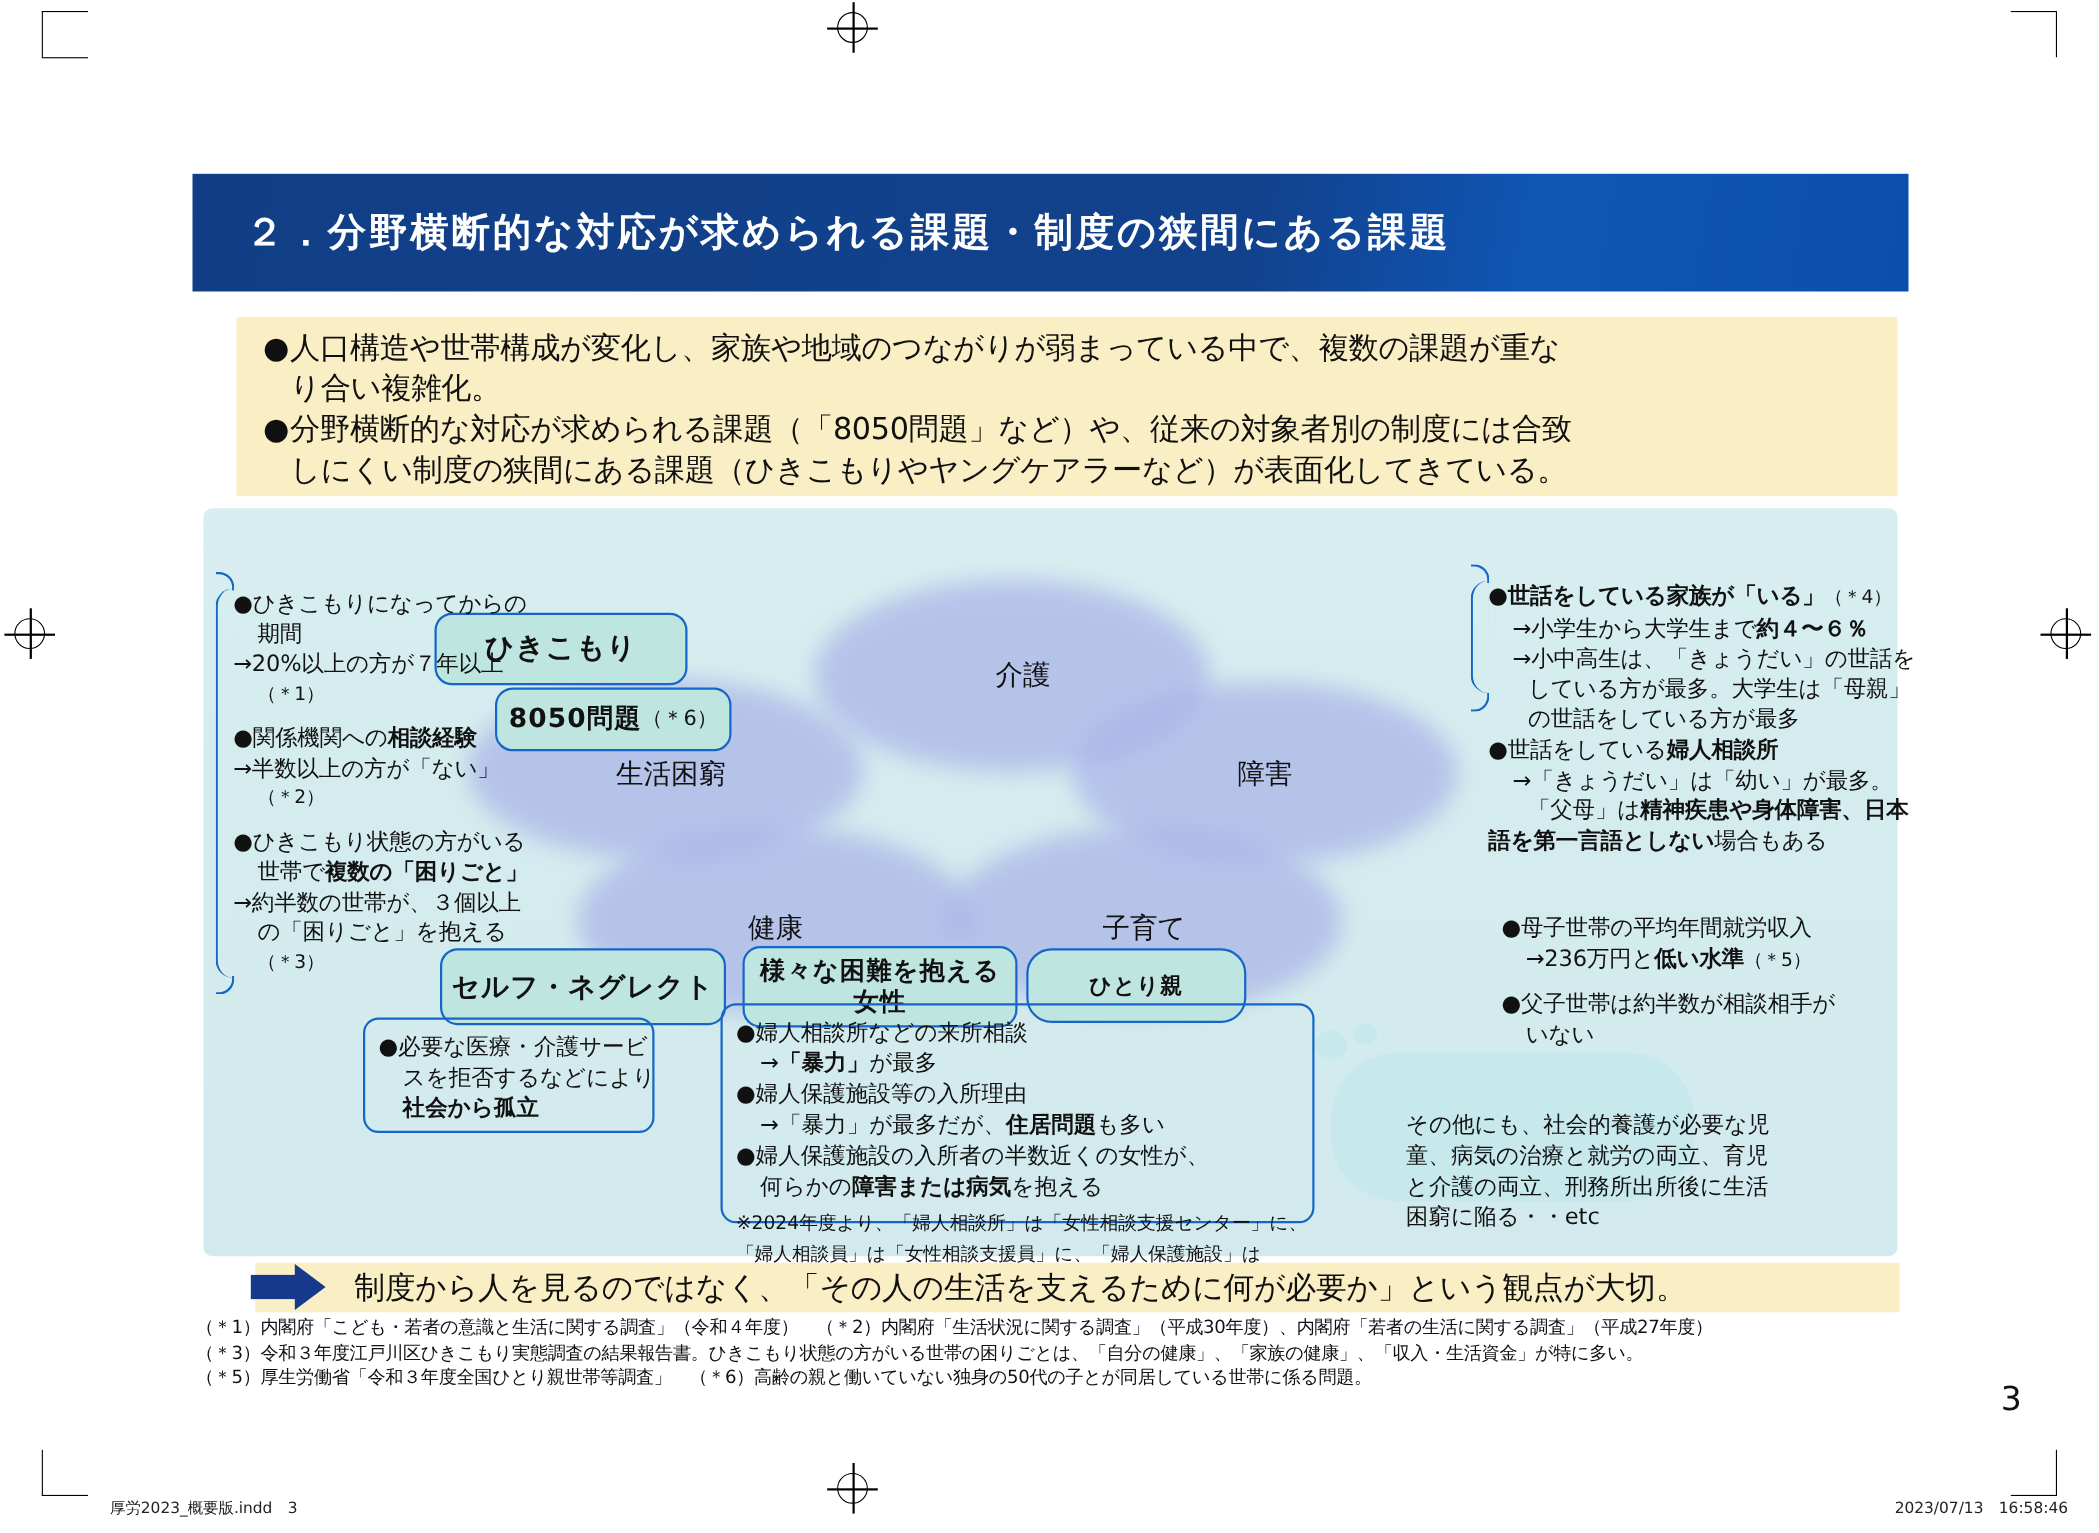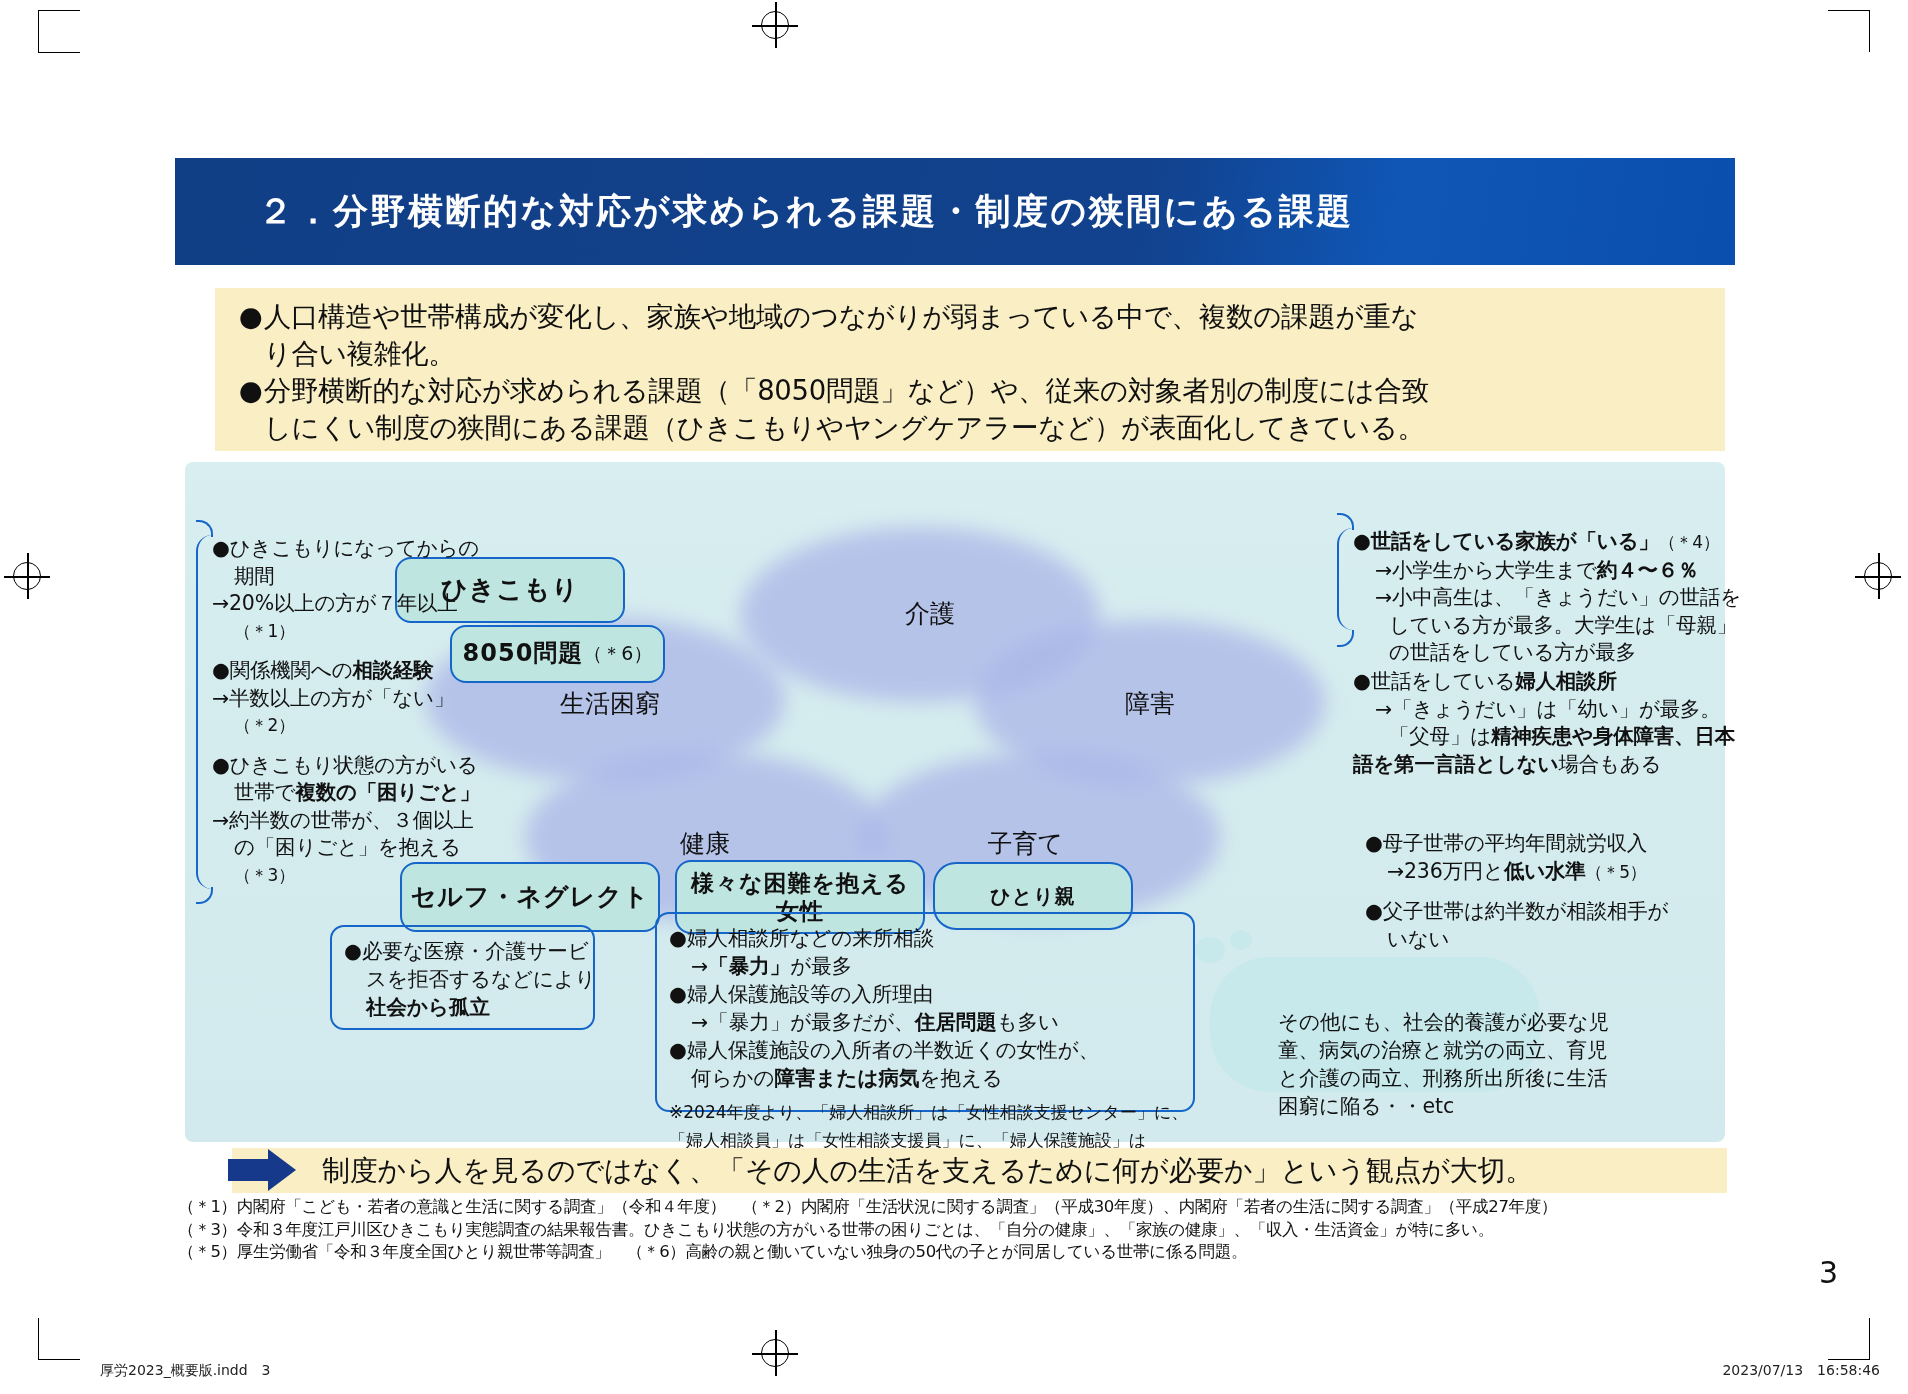--- a/index.html
+++ b/index.html
@@ -28,21 +28,21 @@
 
   
   .page { position: absolute; left: 0; top: 0; width: 1908px; height: 1394px; }
 
   
   .title-banner {
     position: absolute;
     left: 175px; top: 158px;
     width: 1560px; height: 107px;
     background: linear-gradient(100deg, #113f86 0%, #12428d 62%, #0f56b5 78%, #0b4fae 100%);
-    display: flex; align-items: center; padding-left: 35px;
+    display: flex; align-items: center;
   }
   .title-text {
     color: #ffffff;
     font-size: 35px;
     font-weight: bold;
     letter-spacing: 2.5px;
     margin-left: 48px;
     white-space: nowrap;
     font-family: "DejaVu Sans", "Liberation Sans", sans-serif;
   }
@@ -306,21 +306,21 @@
     <div class="blob" style="left:555px;top:65px;width:360px;height:175px;"></div>
     <div class="blob" style="left:240px;top:155px;width:360px;height:165px;"></div>
     <div class="blob" style="left:790px;top:158px;width:350px;height:165px;"></div>
     <div class="blob" style="left:340px;top:290px;width:360px;height:170px;"></div>
     <div class="blob" style="left:675px;top:290px;width:360px;height:170px;"></div>
 
     <div class="blob-label" style="left:690px;top:135px;width:110px;">介護</div>
     <div class="blob-label" style="left:355px;top:225px;width:140px;">生活困窮</div>
     <div class="blob-label" style="left:905px;top:225px;width:120px;">障害</div>
     <div class="blob-label" style="left:460px;top:365px;width:120px;">健康</div>
-    <div class="blob-label" style="left:748px;top:365px;width:130px;text-align:right;">子育て</div>
+    <div class="blob-label" style="left:790px;top:365px;width:130px;">子育て</div>
 
     <div class="topic-box" style="left:210px;top:95px;width:230px;height:66px;font-size:26px;">
       <span>ひきこもり</span>
     </div>
 
     <div class="topic-box" style="left:265px;top:163px;width:215px;height:58px;font-size:24px;">
       <span>8050問題</span>
       <span class="topic-sub">（＊6）</span>
     </div>
 

